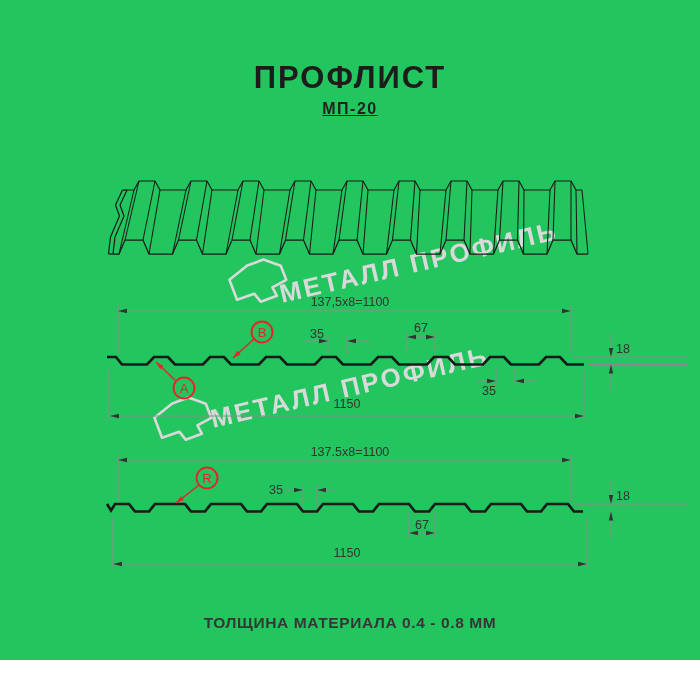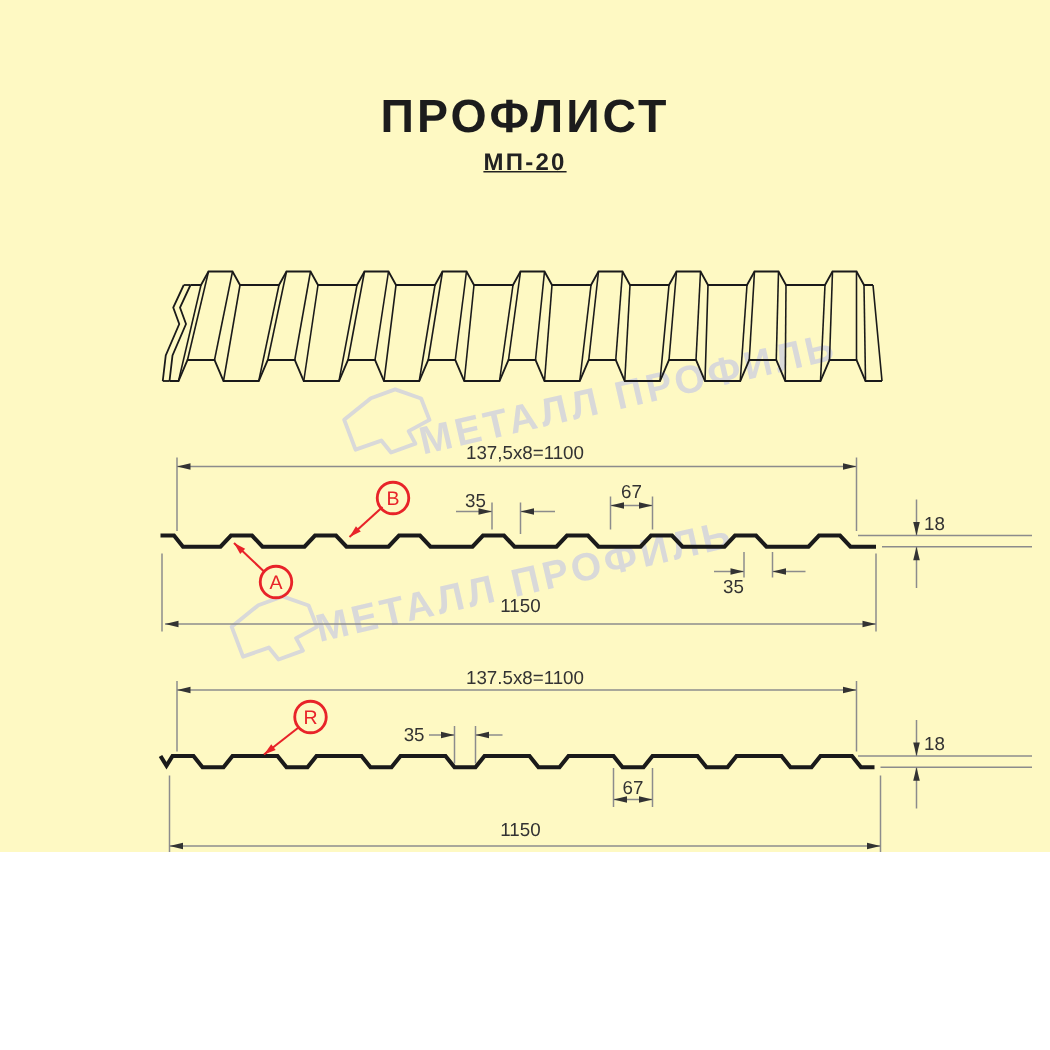--- a/index.html
+++ b/index.html
@@ -1,16 +1,16 @@
 <!DOCTYPE html>
 <html><head>
 <meta charset="utf-8">
 <style>
   html,body{margin:0;padding:0;background:#fff;}
-  .canvas{position:relative;width:700px;height:568px;background:#fef9c3;overflow:hidden;
+  .canvas{position:relative;width:700px;height:660px;background:#22c55e;overflow:hidden;
           font-family:"Liberation Sans",sans-serif;}
   .title{position:absolute;top:60px;left:0;width:100%;text-align:center;
          font-weight:700;font-size:31px;letter-spacing:2px;color:#1c1c1c;}
   .subtitle{position:absolute;top:100px;left:0;width:100%;text-align:center;
             font-weight:600;font-size:16px;letter-spacing:1.5px;color:#222;text-decoration:underline;}
   .footer{position:absolute;top:614px;left:0;width:100%;text-align:center;
           font-weight:600;font-size:15.5px;letter-spacing:.6px;color:#363636;}
   svg.scene{position:absolute;left:0;top:0;}
   .dim{font-family:"Liberation Sans",sans-serif;font-size:12.5px;fill:var(--dimtxt,#333);}
   .wm{font-family:"Liberation Sans",sans-serif;font-weight:700;font-size:26px;
@@ -175,13 +175,14 @@
       <text class="dim" x="350" y="456" text-anchor="middle">137.5x8=1100</text>
       <text class="dim" x="283" y="494" text-anchor="end">35</text>
       <text class="dim" x="422" y="529" text-anchor="middle">67</text>
       <text class="dim" x="616" y="500" text-anchor="start">18</text>
       <text class="dim" x="347" y="557" text-anchor="middle">1150</text>
       <circle class="marker-circle" cx="207" cy="478" r="10.5"></circle>
       <text class="marker" x="207" y="482.5">R</text>
     </g>
   </svg>
 
+  <div class="footer">ТОЛЩИНА МАТЕРИАЛА 0.4 - 0.8 ММ</div>
 </div>
 
 </body></html>

